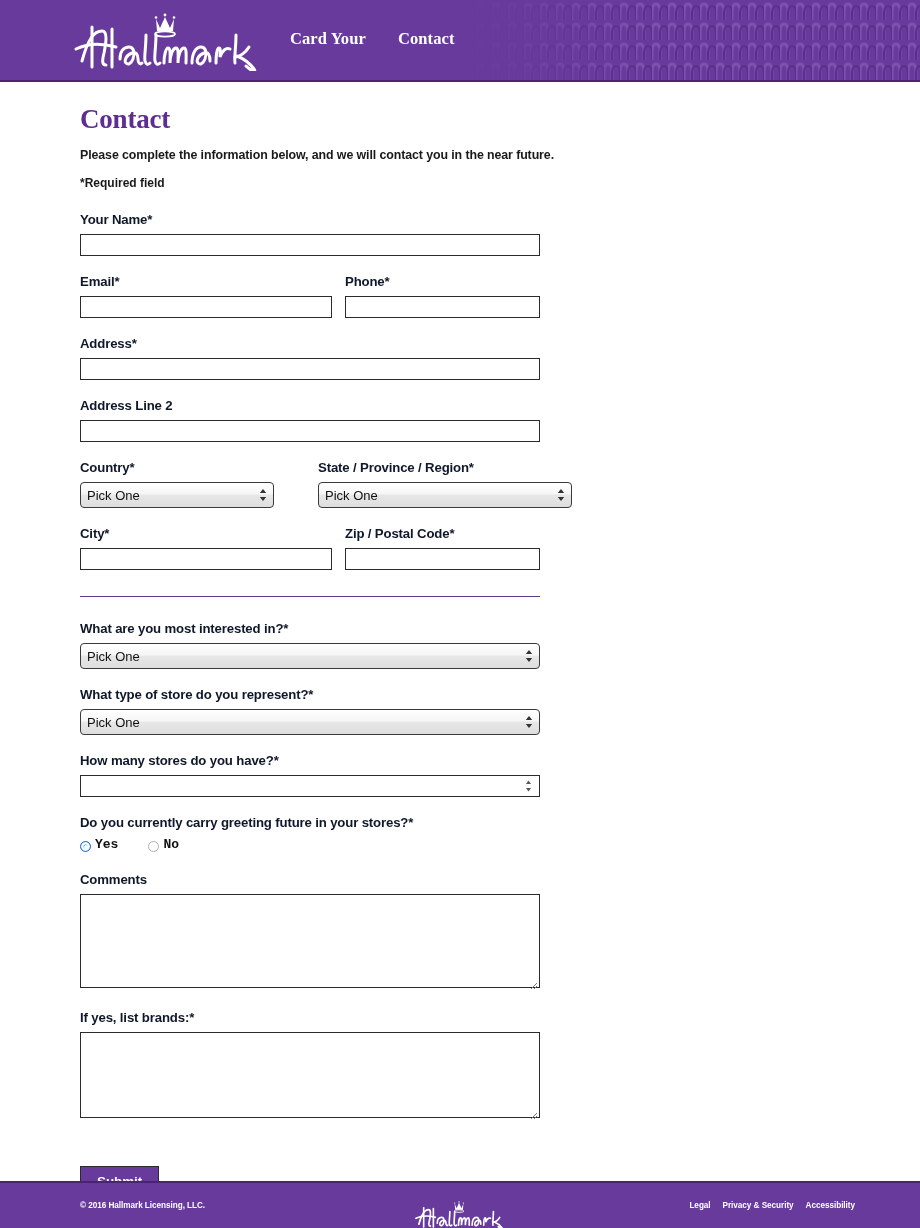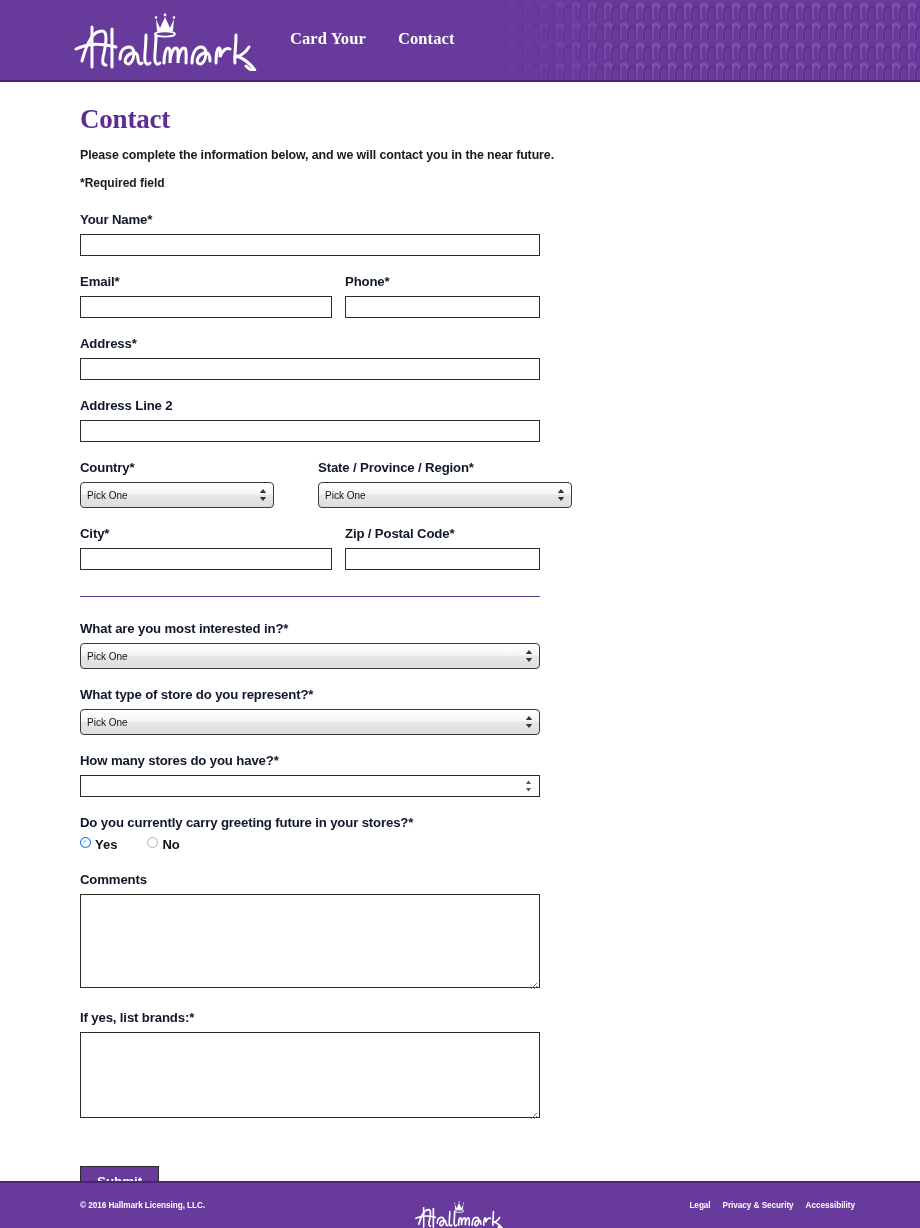--- a/index.html
+++ b/index.html
@@ -138,21 +138,21 @@
   
   select.sel {
     -webkit-appearance: none;
     appearance: none;
     display: block;
     height: 26px;
     border: 1.4px solid #3a3a3a;
     border-radius: 4px;
     background: linear-gradient(to bottom, #ffffff 0%, #f6f6f6 45%, #e7e7e7 52%, #dedede 100%);
     font-family: "Liberation Sans", sans-serif;
-    font-size: 10px;
+    font-size: 13px;
     color: #111;
     padding: 0 22px 0 6px;
     outline: none;
   }
   .sel-wrap { position: relative; display: inline-block; }
   .sel-arrows {
     position: absolute;
     right: 7px;
     top: 50%;
     transform: translateY(-50%);
@@ -197,22 +197,23 @@
   }
 
   
   .radio-row {
     display: flex;
     align-items: center;
     margin: 4px 0 20px 0;
   }
   .radio-item {
     display: flex;
-    align-items: flex-start;
+    align-items: flex-end;
     margin-right: 30px;
+    font-family: Liberation Mono, monospace;
   }
   .radio-dot {
     width: 11px; height: 11px;
     border-radius: 50%;
     margin-right: 4px;
     flex: none;
     position: relative;
   }
   .radio-dot.on {
     background: #ffffff;

